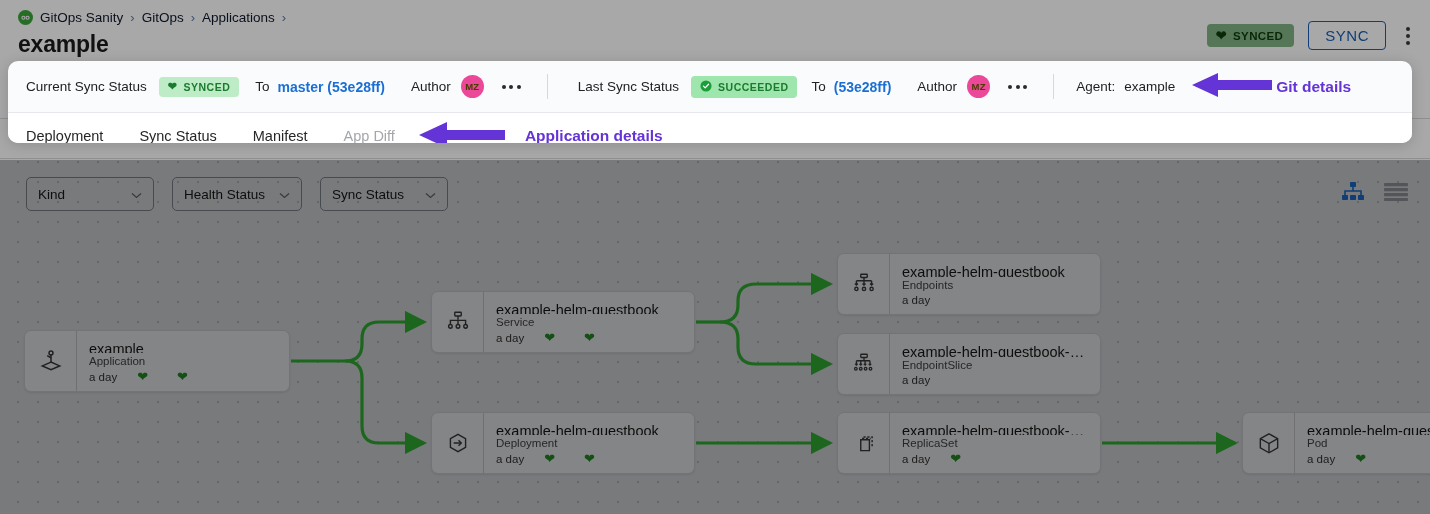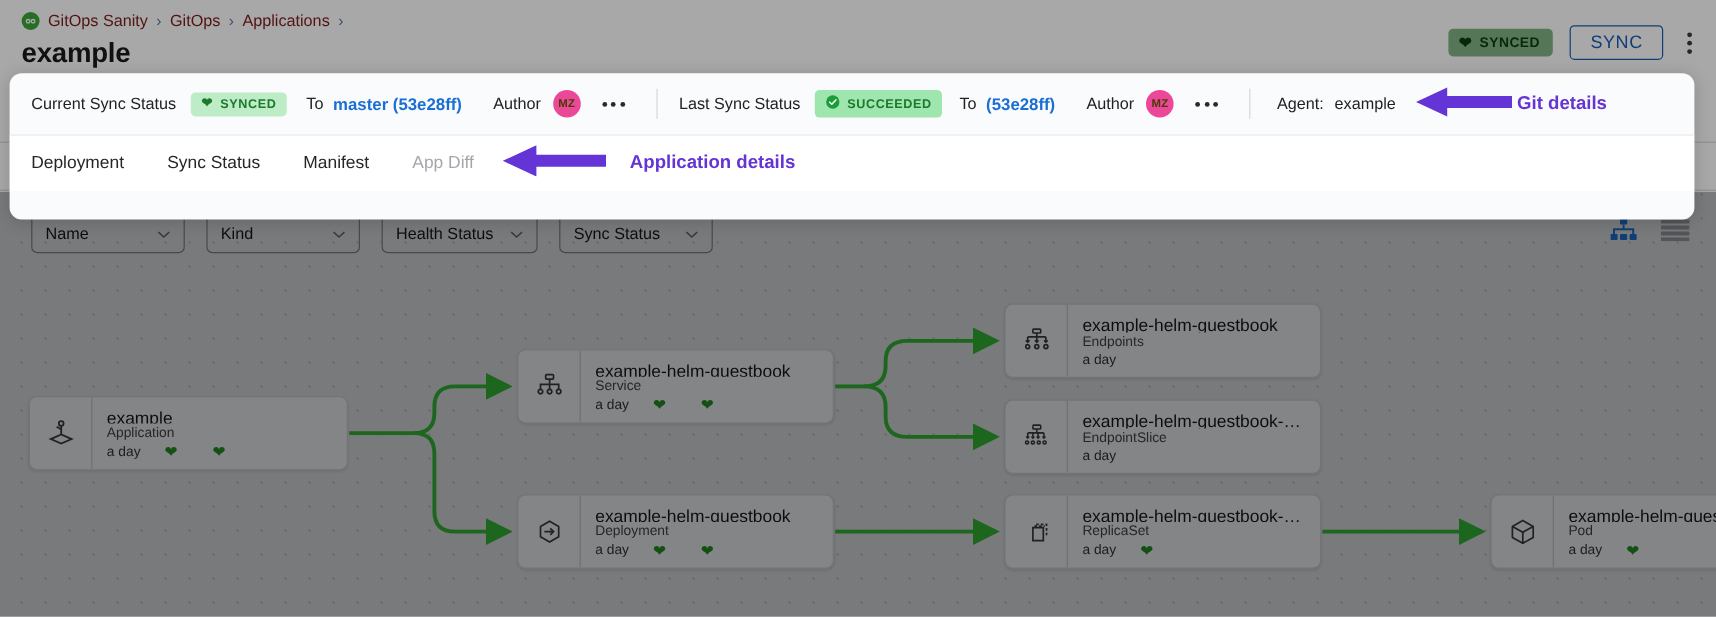--- a/index.html
+++ b/index.html
@@ -33,21 +33,21 @@
     display: flex; align-items: center; gap: 7px;
     font-size: 13.5px;
   }
   .bc-logo {
     width: 15px; height: 15px; border-radius: 50%;
     background: #3ba83b;
     display: flex; align-items: center; justify-content: center;
     flex-shrink: 0;
   }
   .bc-logo svg { display:block; }
-  .bc-link { color: #7f1d1d; font-size: 13.5px; text-align: right; }
+  .bc-link { color: #0f172a; font-size: 13.5px; text-align: right; }
   .bc-sep { color: #5a7ba8; font-size: 13px; }
   .page-title {
     position: absolute; left: 18px; top: 31px;
     font-size: 23px; font-weight: bold; color: #1a1a1a;
     letter-spacing: -0.2px;
   }
   .header-right {
     position: absolute; right: 14px; top: 21px;
     display: flex; align-items: center; gap: 14px;
   }
@@ -68,21 +68,21 @@
   .kebab i { width: 4px; height: 4px; border-radius: 50%; background: #3a3a3a; display:block; }
 
   
   .bg-divider {
     position: absolute; left:0; width: 1430px; height: 1px; background: #d8dadd;
   }
 
   
   .panel {
     position: absolute; left: 8px; top: 61px;
-    width: 1404px; height: 122px;
+    width: 1404px; height: 82px;
     background: #fafbfd;
     border-radius: 10px;
     box-shadow: 0 2px 14px rgba(0,0,0,0.16);
     z-index: 50;
     overflow: hidden;
   }
   .status-row {
     position: relative; height: 51px;
     display: flex; align-items: center;
     padding-left: 18px;
@@ -372,28 +372,20 @@
         <div class="node-meta">
           <span class="node-age">a day</span>
           <span class="heart h1">❤</span>
         </div>
       </div>
     </div>
   </div>
 
   <div class="filter-bar">
     <div class="select">
-      <span>Name</span>
-      <span class="chev">
-        <svg width="11" height="7" viewBox="0 0 11 7" fill="none" stroke="#3a3a3a" stroke-width="1.3">
-            <path d="M1 1.5 L5.5 5.5 L10 1.5"></path>
-          </svg>
-      </span>
-    </div>
-    <div class="select">
       <span>Kind</span>
       <span class="chev">
         <svg width="11" height="7" viewBox="0 0 11 7" fill="none" stroke="#3a3a3a" stroke-width="1.3">
             <path d="M1 1.5 L5.5 5.5 L10 1.5"></path>
           </svg>
       </span>
     </div>
     <div class="select">
       <span>Health Status</span>
       <span class="chev">
@@ -479,21 +471,21 @@
       <span class="sr-label" style="margin-left:26px;">Author</span>
       <span class="avatar" style="margin-left:10px;">MZ</span>
       <span class="dots-h" style="margin-left:14px;">
           <i></i>
           <i></i>
           <i></i>
         </span>
 
       <span class="vdiv" style="margin-left:22px;"></span>
 
-      <span class="sr-label" style="margin-left:18px;">Last Sync Status</span>
+      <span class="sr-label" style="margin-left:30px;">Last Sync Status</span>
       <span class="badge-sm badge-succeeded" style="margin-left:12px;justify-content:center;">
         <span>
           <svg width="12" height="12" viewBox="0 0 16 16">
               <circle cx="8" cy="8" r="7.4" fill="#1b9e3a"></circle>
               <path d="M4.6 8.2 L6.9 10.5 L11.4 5.7" stroke="#ffffff" stroke-width="1.7" fill="none" stroke-linecap="round" stroke-linejoin="round"></path>
             </svg>
         </span>
         <span>SUCCEEDED</span>
       </span>
       <span class="sr-to" style="margin-left:14px;">To</span>

